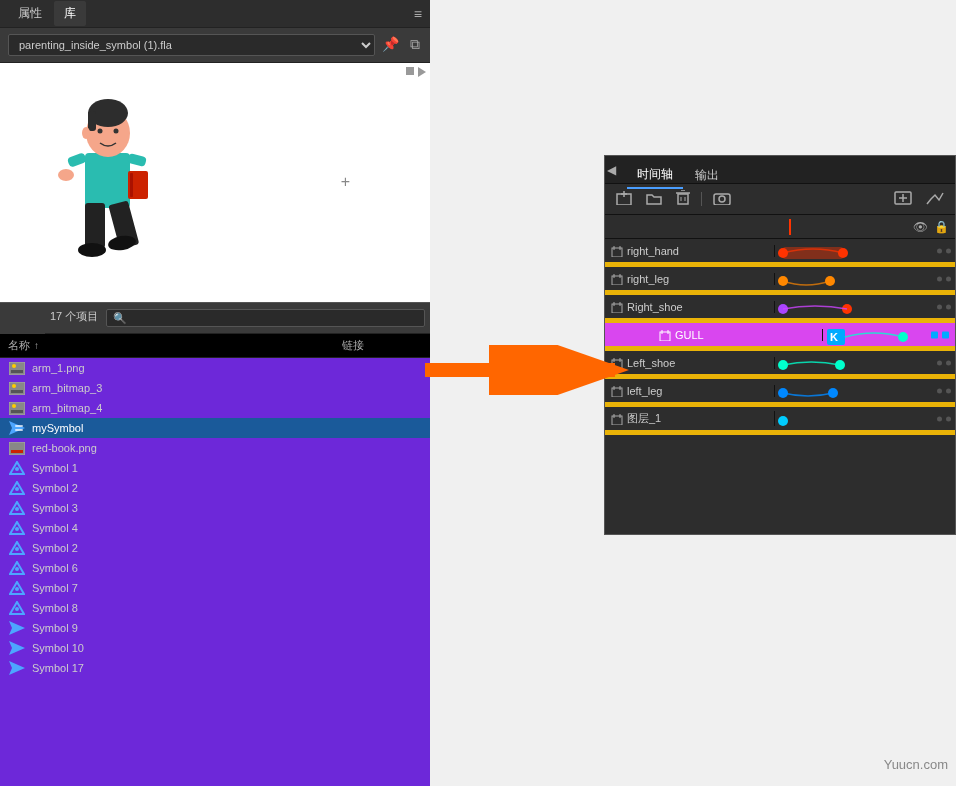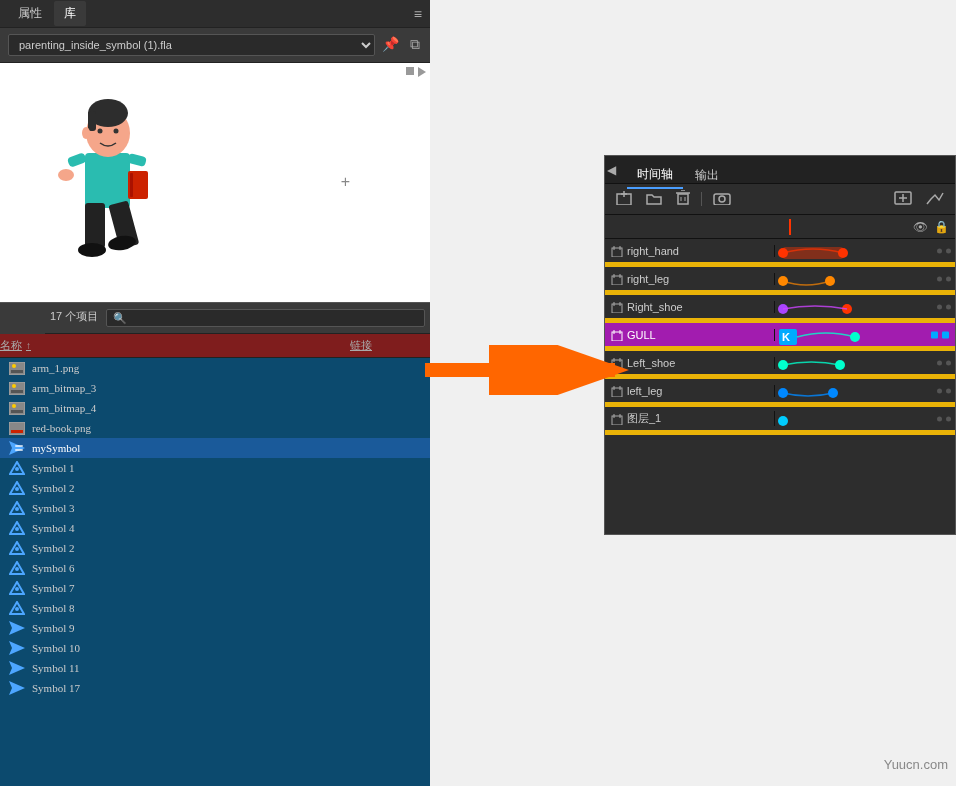--- a/index.html
+++ b/index.html
@@ -146,45 +146,43 @@
       border: 1px solid #555;
       color: #ccc;
       padding: 2px 6px;
       font-size: 11px;
       border-radius: 2px;
     }
 
     
     .library-header {
       display: flex;
-      padding: 4px 0;
-      background: #7f1d1d;
+      padding: 4px 8px;
+      background: #000000;
       border-bottom: 1px solid #222;
       color: #aaa;
       font-size: 11px;
-      text-decoration: underline;
     }
 
     .col-name {
       flex: 1;
       display: flex;
       align-items: center;
       gap: 4px;
     }
 
     .col-link {
       width: 80px;
     }
 
     
     .library-items {
       flex: 1;
       overflow-y: auto;
-      background: #0c4a6e;
-      font-family: Liberation Serif, serif;
+      background: #6d28d9;
     }
 
     .library-item {
       display: flex;
       align-items: center;
       padding: 3px 8px;
       color: #ccc;
       font-size: 11px;
       cursor: pointer;
       gap: 6px;
@@ -328,21 +326,22 @@
     }
 
     .tl-row {
       display: flex;
       height: 28px;
       align-items: center;
       border-bottom: 5px solid #eab308;
     }
 
     .tl-row.selected {
-      background: #a21caf;
+      background: #d946ef;
+      padding-left: 48px;
     }
 
     .tl-layer-name {
       width: 170px;
       flex-shrink: 0;
       display: flex;
       align-items: center;
       padding: 0 6px;
       gap: 4px;
       color: #ccc;
@@ -507,41 +506,41 @@
       <div class="item-icon">
         <svg width="16" height="13">
             <rect x="0" y="0" width="16" height="13" fill="#888" stroke="#aaa" stroke-width="1"></rect>
             <rect x="2" y="8" width="12" height="3" fill="#555"></rect>
             <circle cx="5" cy="4" r="2" fill="#ffcc00"></circle>
           </svg>
       </div>
       <span>arm_bitmap_4</span>
     </div>
 
+    <div class="library-item selected">
+      <div class="item-icon">
+        <svg width="16" height="14">
+            <polygon points="3,7 0,0 16,7 0,14" fill="#4da6ff"></polygon>
+            <rect x="6" y="4" width="8" height="2" rx="1" fill="#fff" opacity="0.7"></rect>
+            <rect x="6" y="8" width="8" height="2" rx="1" fill="#fff" opacity="0.7"></rect>
+          </svg>
+      </div>
+      <span>mySymbol</span>
+    </div>
+
     <div class="library-item">
       <div class="item-icon">
         <svg width="16" height="13">
             <rect x="0" y="0" width="16" height="13" fill="#888" stroke="#aaa" stroke-width="1"></rect>
             <rect x="2" y="8" width="12" height="3" fill="#cc2200"></rect>
           </svg>
       </div>
       <span>red-book.png</span>
     </div>
 
-    <div class="library-item selected">
-      <div class="item-icon">
-        <svg width="16" height="14">
-            <polygon points="3,7 0,0 16,7 0,14" fill="#4da6ff"></polygon>
-            <rect x="6" y="4" width="8" height="2" rx="1" fill="#fff" opacity="0.7"></rect>
-            <rect x="6" y="8" width="8" height="2" rx="1" fill="#fff" opacity="0.7"></rect>
-          </svg>
-      </div>
-      <span>mySymbol</span>
-    </div>
-
     <div class="library-item">
       <div class="item-icon">
         <svg width="16" height="14">
             <polygon points="8,1 15,13 1,13" fill="none" stroke="#4da6ff" stroke-width="2"></polygon>
             <circle cx="8" cy="8" r="2" fill="#4da6ff"></circle>
           </svg>
       </div>
       <span>Symbol 1</span>
     </div>
 
@@ -626,28 +625,20 @@
 
     <div class="library-item">
       <div class="item-icon">
         <svg width="16" height="14">
             <polygon points="3,7 0,0 16,7 0,14" fill="#4da6ff"></polygon>
           </svg>
       </div>
       <span>Symbol 10</span>
     </div>
 
-    <div class="library-item">
-      <div class="item-icon">
-        <svg width="16" height="14">
-            <polygon points="3,7 0,0 16,7 0,14" fill="#4da6ff"></polygon>
-          </svg>
-      </div>
-      <span>Symbol 11</span>
-    </div>
 
     <div class="library-item">
       <div class="item-icon">
         <svg width="16" height="14">
             <polygon points="3,7 0,0 16,7 0,14" fill="#4da6ff"></polygon>
           </svg>
       </div>
       <span>Symbol 17</span>
     </div>
 

